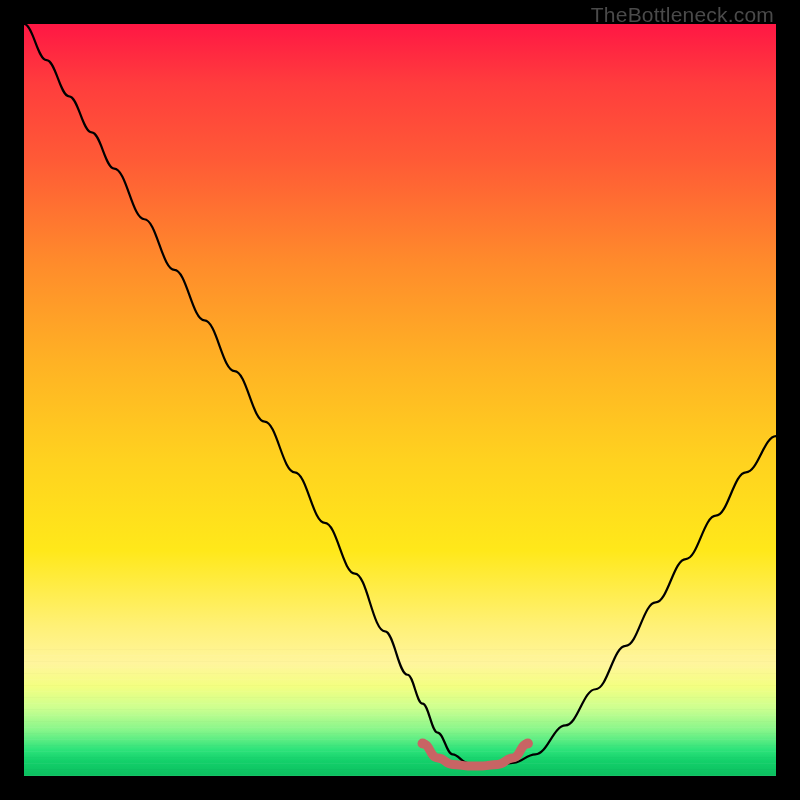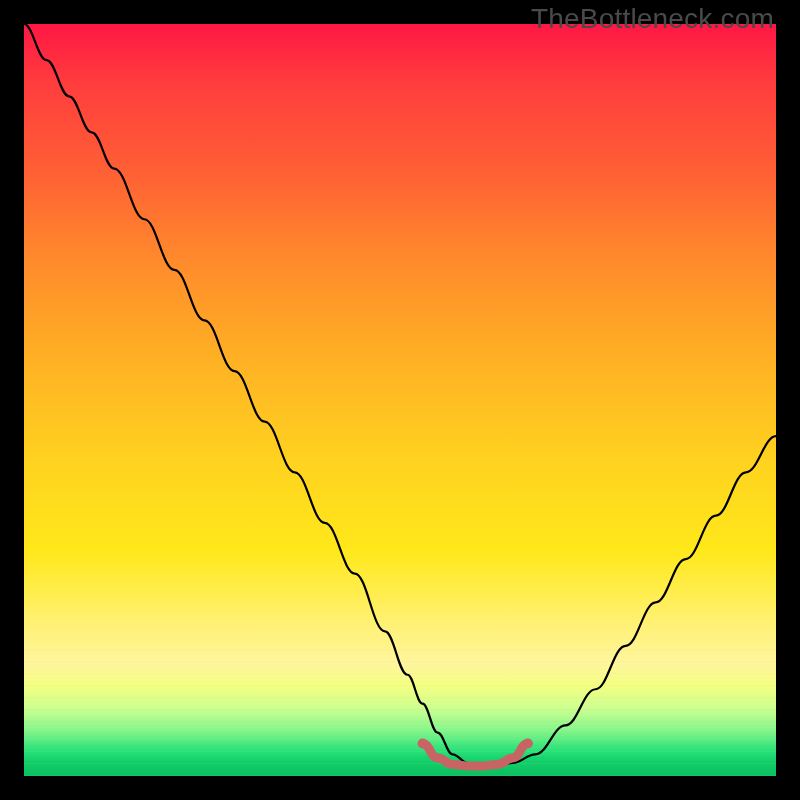--- a/index.html
+++ b/index.html
@@ -80,21 +80,21 @@
     top: 0;
     left: 0;
     width: 100%;
     height: 100%;
   }
   .watermark {
     position: absolute;
     top: 3px;
     right: 26px;
     color: #4a4a4a;
-    font-size: 28px;
+    font-size: 21px;
     font-weight: 500;
     letter-spacing: 0.2px;
     font-family: "Segoe UI", Arial, sans-serif;
   }
 </style>
 </head>
 <body>
 
 <div class="frame">
   <div class="plot">

